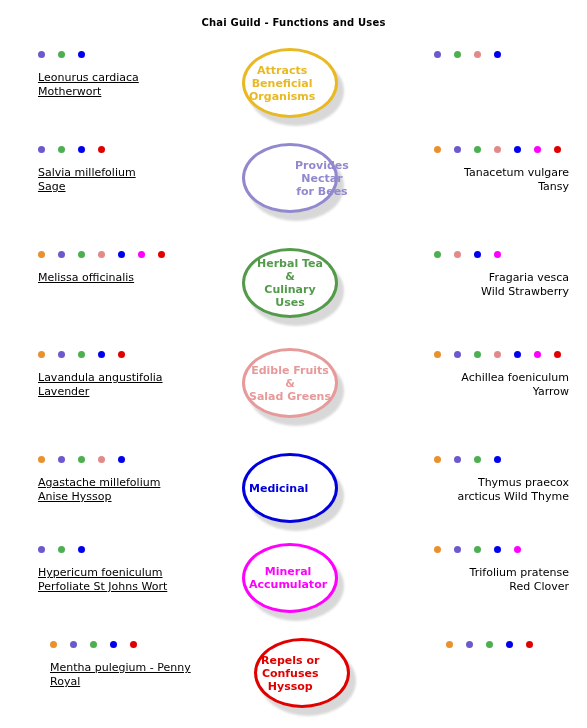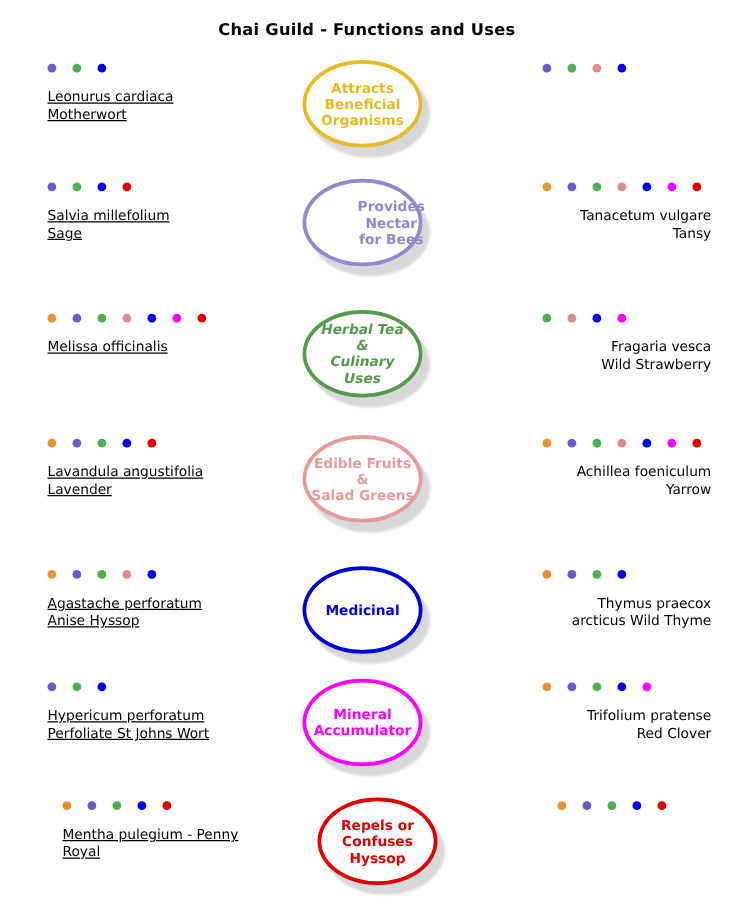--- a/index.html
+++ b/index.html
@@ -14,21 +14,21 @@
     font-family: "DejaVu Sans", "Liberation Sans", sans-serif;
     overflow: hidden;
   }
 
   #page-title {
     position: absolute;
     top: 17px;
     left: 0;
     width: 587px;
     text-align: center;
-    font-size: 13px;
+    font-size: 10px;
     font-weight: bold;
     color: #000000;
     letter-spacing: 0.2px;
   }
 
   .row {
     position: absolute;
     left: 0;
     width: 587px;
     height: 90px;
@@ -100,21 +100,21 @@
     left: 2px;
     top: 0px;
     width: 96px;
     height: 70px;
     border-radius: 50%;
     background: #ffffff;
     border: 3px solid #888;
     box-sizing: border-box;
     display: flex;
     align-items: center;
-    justify-content: center;
+    justify-content: flex-start;
   }
   .ellipse-label {
     font-size: 11px;
     font-weight: bold;
     line-height: 13px;
     text-align: center;
     white-space: pre-line;
     padding: 0 4px;
   }
 </style>
@@ -170,21 +170,21 @@
     <div class="row" style="top: 248px;">
       <div class="col-left">
         <div class="dots"><span class="dot" style="background: rgb(232, 145, 45);"></span><span class="dot" style="background: rgb(106, 90, 205);"></span><span class="dot" style="background: rgb(76, 175, 80);"></span><span class="dot" style="background: rgb(224, 138, 138);"></span><span class="dot" style="background: rgb(0, 0, 238);"></span><span class="dot" style="background: rgb(255, 0, 255);"></span><span class="dot" style="background: rgb(224, 0, 0);"></span></div>
         <div class="names">
           <div>Melissa officinalis</div>
         </div>
       </div>
       <div class="ellipse-wrap">
         <div class="ellipse-shadow"></div>
         <div class="ellipse" style="border-color: rgb(83, 155, 75);">
-          <div class="ellipse-label" style="color: rgb(83, 155, 75); font-style: italic;">Herbal Tea
+          <div class="ellipse-label" style="color: rgb(83, 155, 75);">Herbal Tea
 &amp;
 Culinary Uses</div>
         </div>
       </div>
       <div class="col-right">
         <div class="dots"><span class="dot" style="background: rgb(76, 175, 80);"></span><span class="dot" style="background: rgb(224, 138, 138);"></span><span class="dot" style="background: rgb(0, 0, 238);"></span><span class="dot" style="background: rgb(255, 0, 255);"></span></div>
         <div class="names">
           <div>Fragaria vesca</div>
           <div>Wild Strawberry</div>
         </div>
@@ -211,21 +211,21 @@
         <div class="names">
           <div>Achillea foeniculum</div>
           <div>Yarrow</div>
         </div>
       </div>
     </div>
     <div class="row" style="top: 453px;">
       <div class="col-left">
         <div class="dots"><span class="dot" style="background: rgb(232, 145, 45);"></span><span class="dot" style="background: rgb(106, 90, 205);"></span><span class="dot" style="background: rgb(76, 175, 80);"></span><span class="dot" style="background: rgb(224, 138, 138);"></span><span class="dot" style="background: rgb(0, 0, 238);"></span></div>
         <div class="names">
-          <div>Agastache perforatum</div>
+          <div>Agastache millefolium</div>
           <div>Anise Hyssop</div>
         </div>
       </div>
       <div class="ellipse-wrap">
         <div class="ellipse-shadow"></div>
         <div class="ellipse" style="border-color: rgb(0, 0, 221);">
           <div class="ellipse-label" style="color: rgb(0, 0, 221);">Medicinal</div>
         </div>
       </div>
       <div class="col-right">
@@ -233,21 +233,21 @@
         <div class="names">
           <div>Thymus praecox</div>
           <div>arcticus Wild Thyme</div>
         </div>
       </div>
     </div>
     <div class="row" style="top: 543px;">
       <div class="col-left">
         <div class="dots"><span class="dot" style="background: rgb(106, 90, 205);"></span><span class="dot" style="background: rgb(76, 175, 80);"></span><span class="dot" style="background: rgb(0, 0, 238);"></span></div>
         <div class="names">
-          <div>Hypericum perforatum</div>
+          <div>Hypericum foeniculum</div>
           <div>Perfoliate St Johns Wort</div>
         </div>
       </div>
       <div class="ellipse-wrap">
         <div class="ellipse-shadow"></div>
         <div class="ellipse" style="border-color: rgb(255, 0, 255);">
           <div class="ellipse-label" style="color: rgb(255, 0, 255);">Mineral
 Accumulator</div>
         </div>
       </div>

